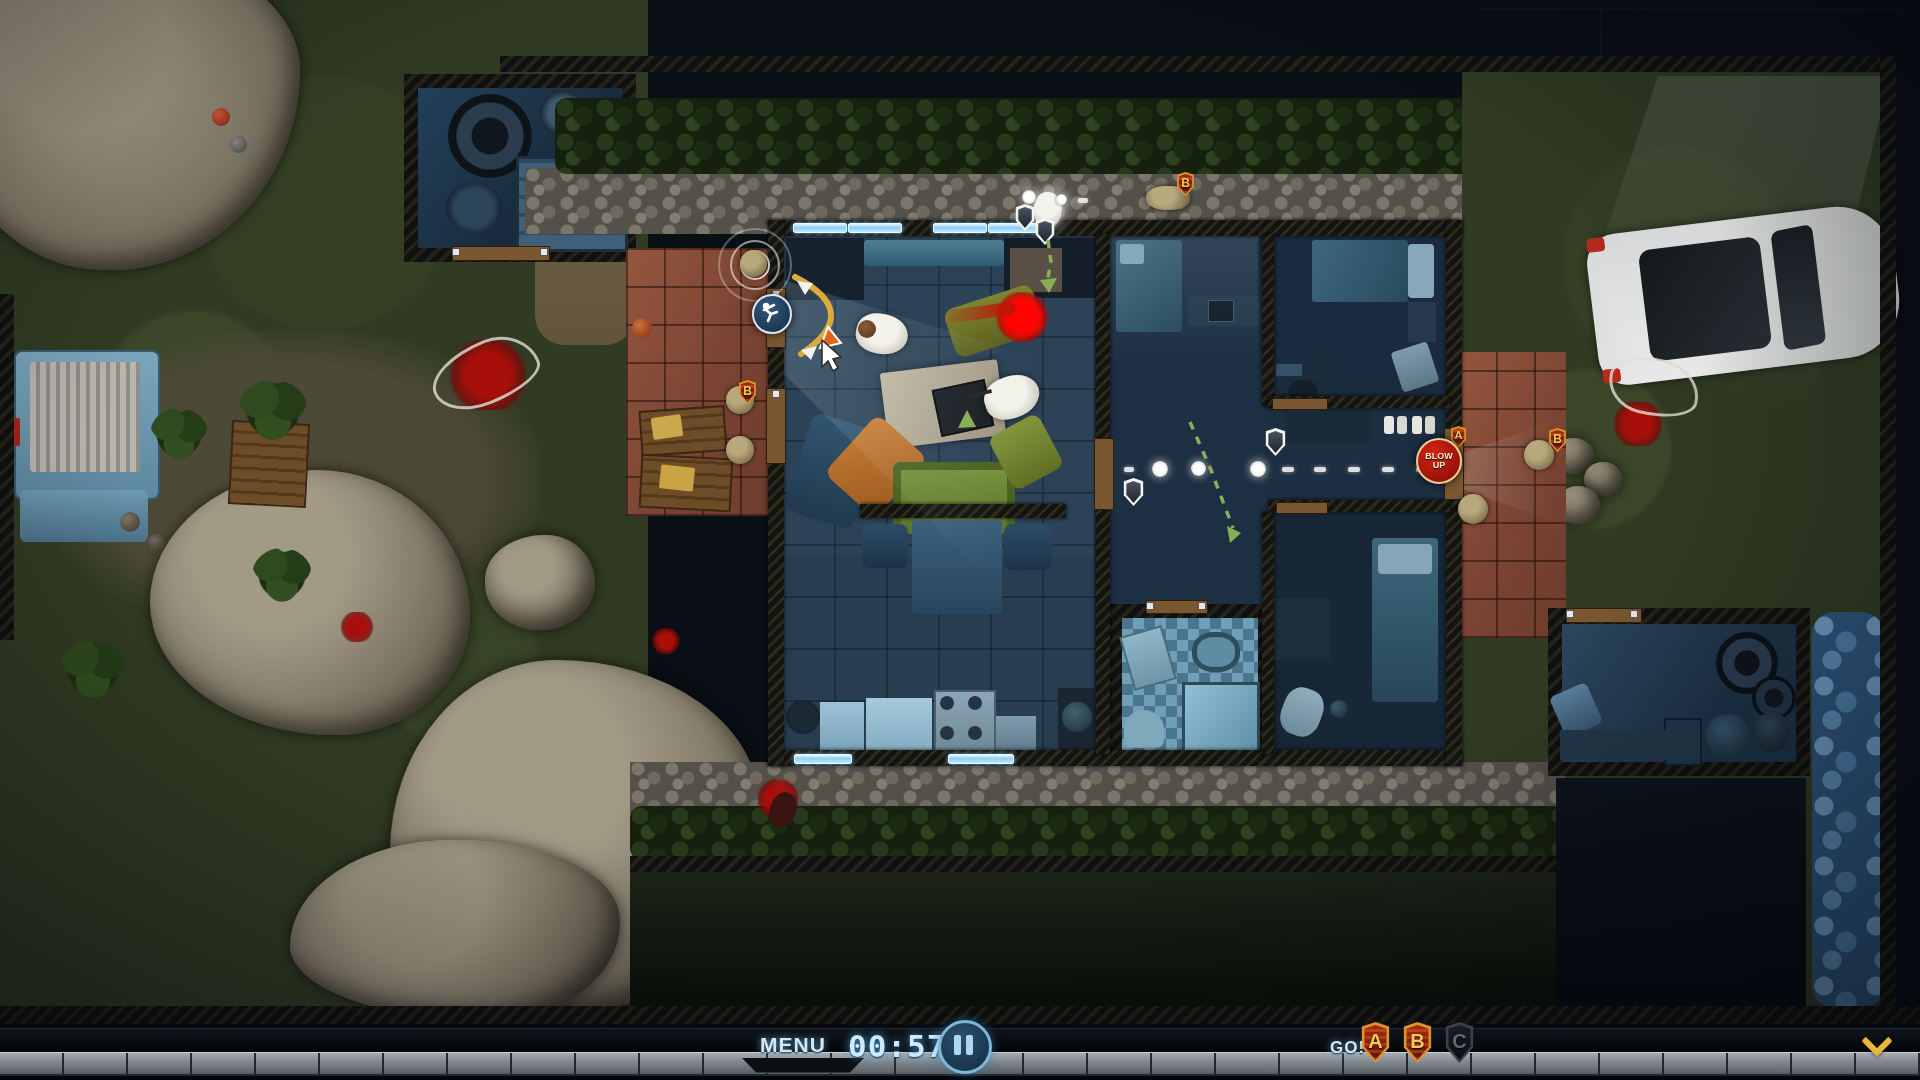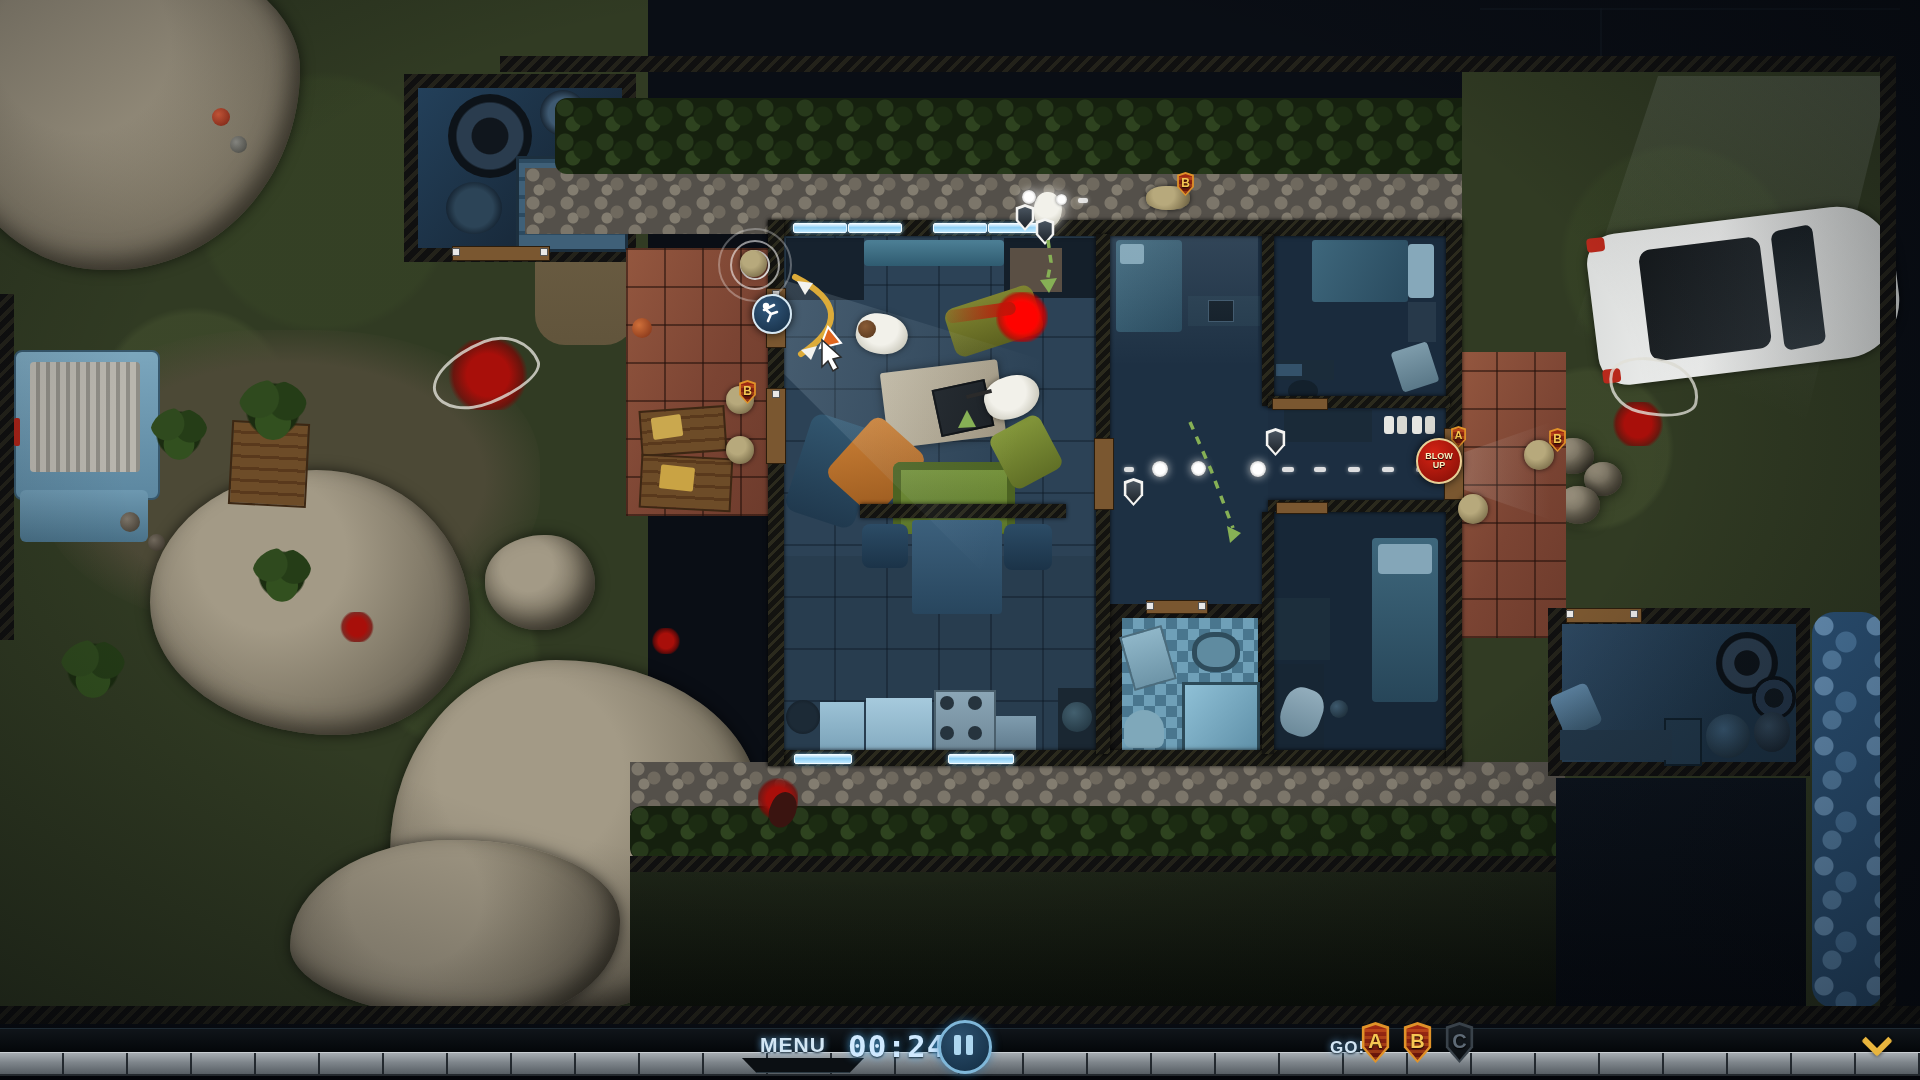--- a/index.html
+++ b/index.html
@@ -387,21 +387,21 @@
   </svg>
 
   <div class="a cone" style="left:0;top:0;width:1920px;height:1030px;background:radial-gradient(ellipse at 46% 42%, transparent 52%, rgba(2,4,8,.55) 100%)"></div>
 
   <div class="a" id="hudbar"></div>
   <div class="a" id="timeline"></div>
 
   <div class="a hudtxt" style="left:760px;top:1033px;font-size:21px">MENU</div>
   <div class="a" style="left:742px;top:1058px;width:120px;height:14px;background:#0b0f13;border:1px solid #2c3a44;border-top:none;clip-path:polygon(0 0,100% 0,88% 100%,12% 100%)"></div>
 
-  <div class="a" id="timer" style="left:848px;top:1028px;font-size:31px">00:24</div>
+  <div class="a" id="timer" style="left:848px;top:1028px;font-size:31px">00:57</div>
 
   <div class="a r" style="left:938px;top:1020px;width:48px;height:48px;background:radial-gradient(circle at 40% 32%,#2c506e,#122c42);border:3px solid #7fb7d9;box-shadow:0 0 10px rgba(40,120,180,.6)">
     <div class="a" style="left:13px;top:12px;width:7px;height:20px;background:#aed7f0;border-radius:2px"></div>
     <div class="a" style="left:25px;top:12px;width:7px;height:20px;background:#aed7f0;border-radius:2px"></div>
   </div>
 
   <div class="a hudtxt" style="left:1330px;top:1038px;font-size:17px">GO!</div>
 
   <div class="a hudshield" style="left:1360px;top:1022px">
     <div class="badgeO a" style="inset:0"></div>

